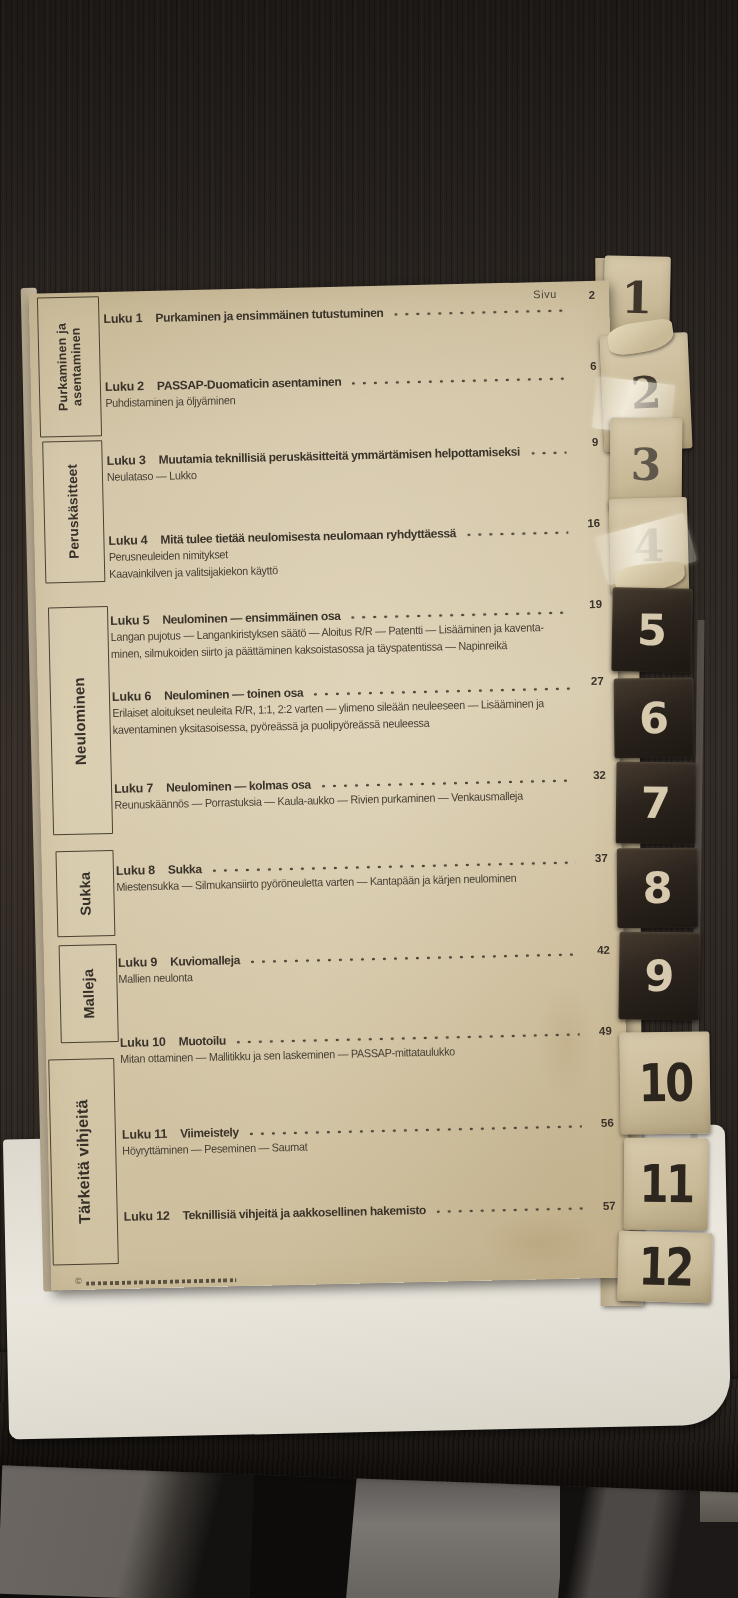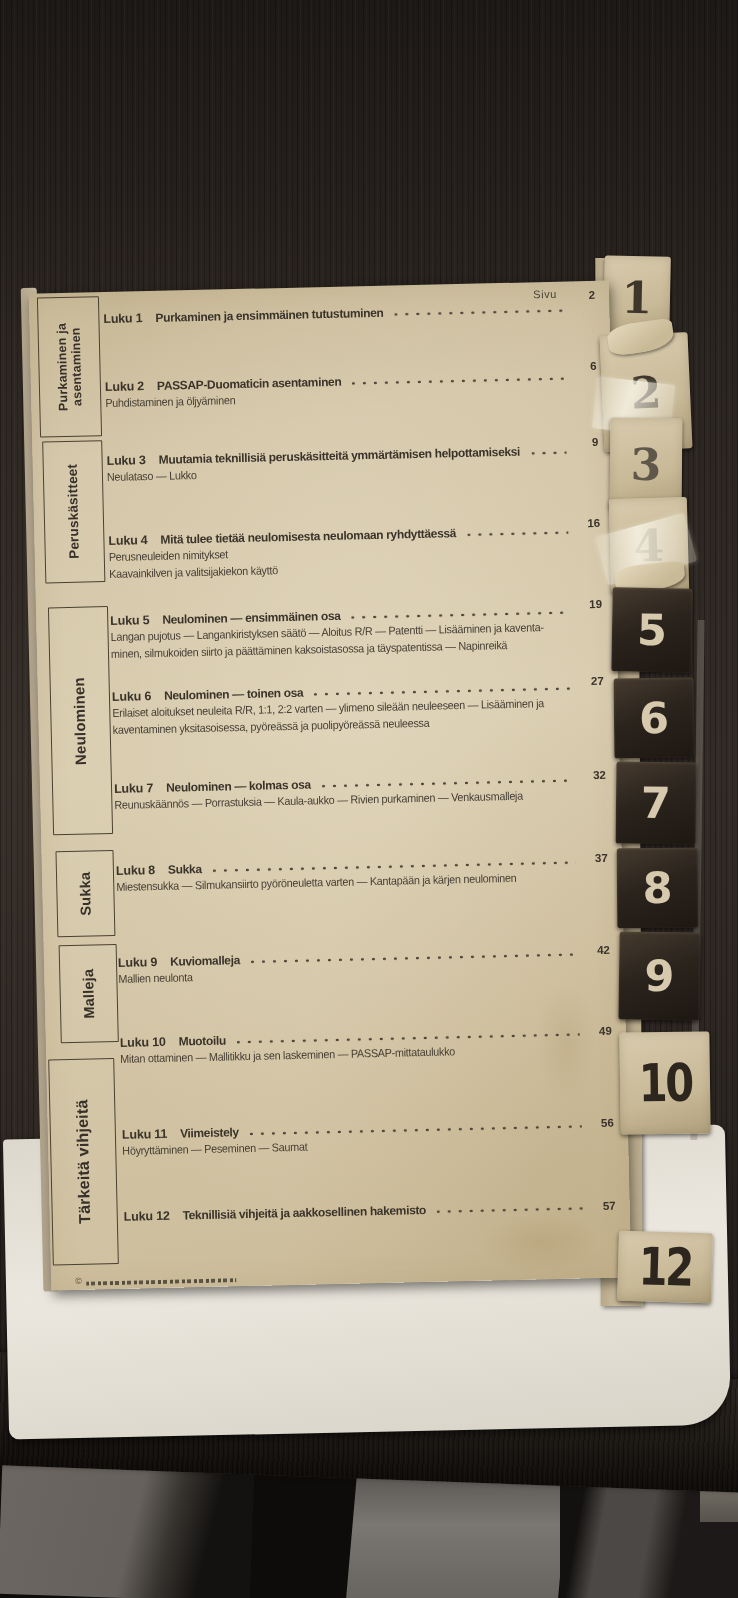--- a/index.html
+++ b/index.html
@@ -318,16 +318,19 @@
   </div>
   <div class="ntab dark" style="left:617px;top:848px;width:81px;height:80px;transform:rotate(-.4deg);">
     <span class="nt-num">8</span>
   </div>
   <div class="ntab dark" style="left:619px;top:932px;width:81px;height:88px;transform:rotate(.8deg);">
     <span class="nt-num">9</span>
   </div>
   <div class="ntab light big" style="left:620px;top:1032px;width:90px;height:102px;transform:rotate(-.8deg);">
     <span class="nt-num">10</span>
   </div>
+  <div class="ntab light big" style="left:624px;top:1138px;width:84px;height:92px;transform:rotate(.4deg);">
+    <span class="nt-num">11</span>
+  </div>
   <div class="ntab light big" style="left:618px;top:1232px;width:94px;height:70px;transform:rotate(1.6deg);">
     <span class="nt-num">12</span>
   </div>
 </div>
 
 </body></html>

